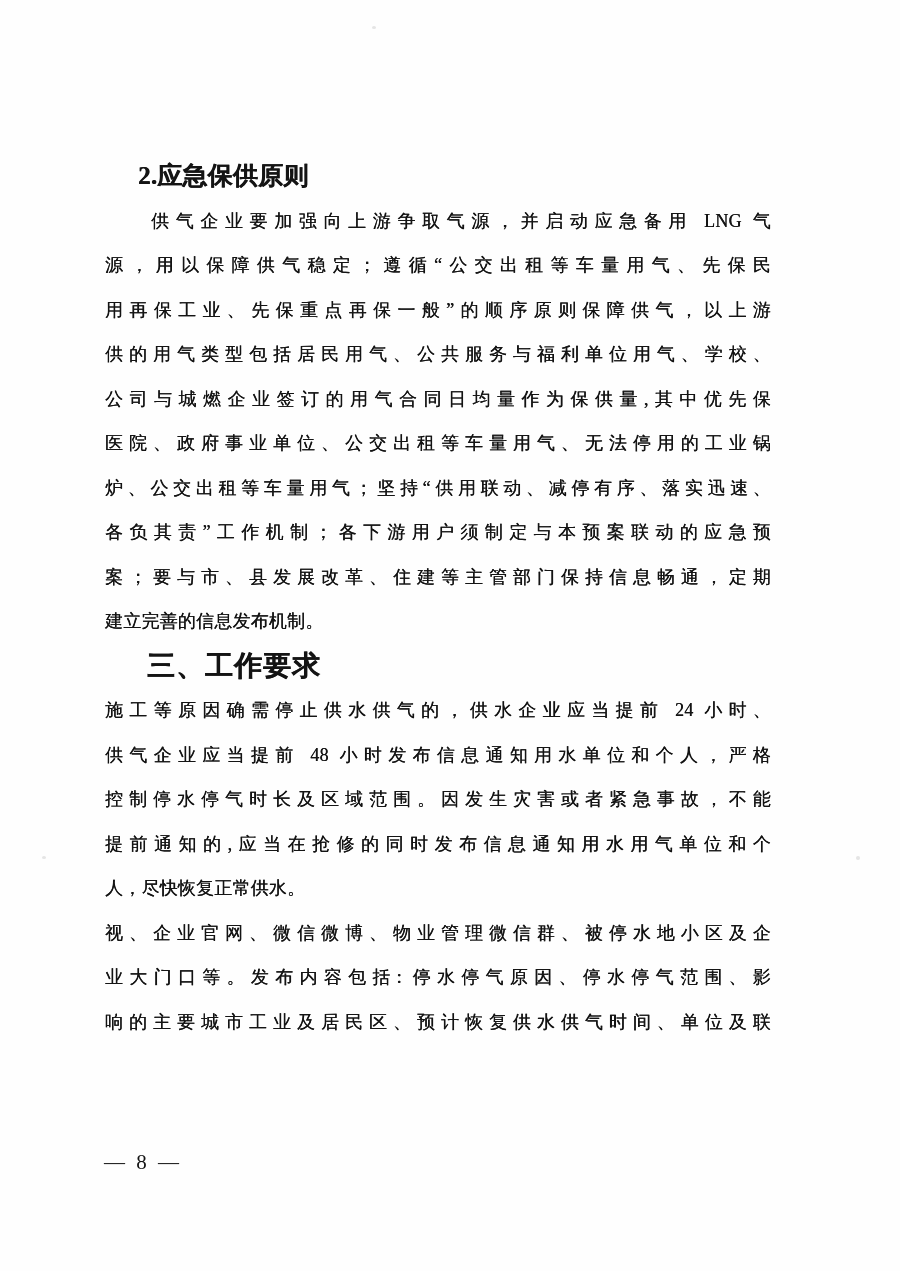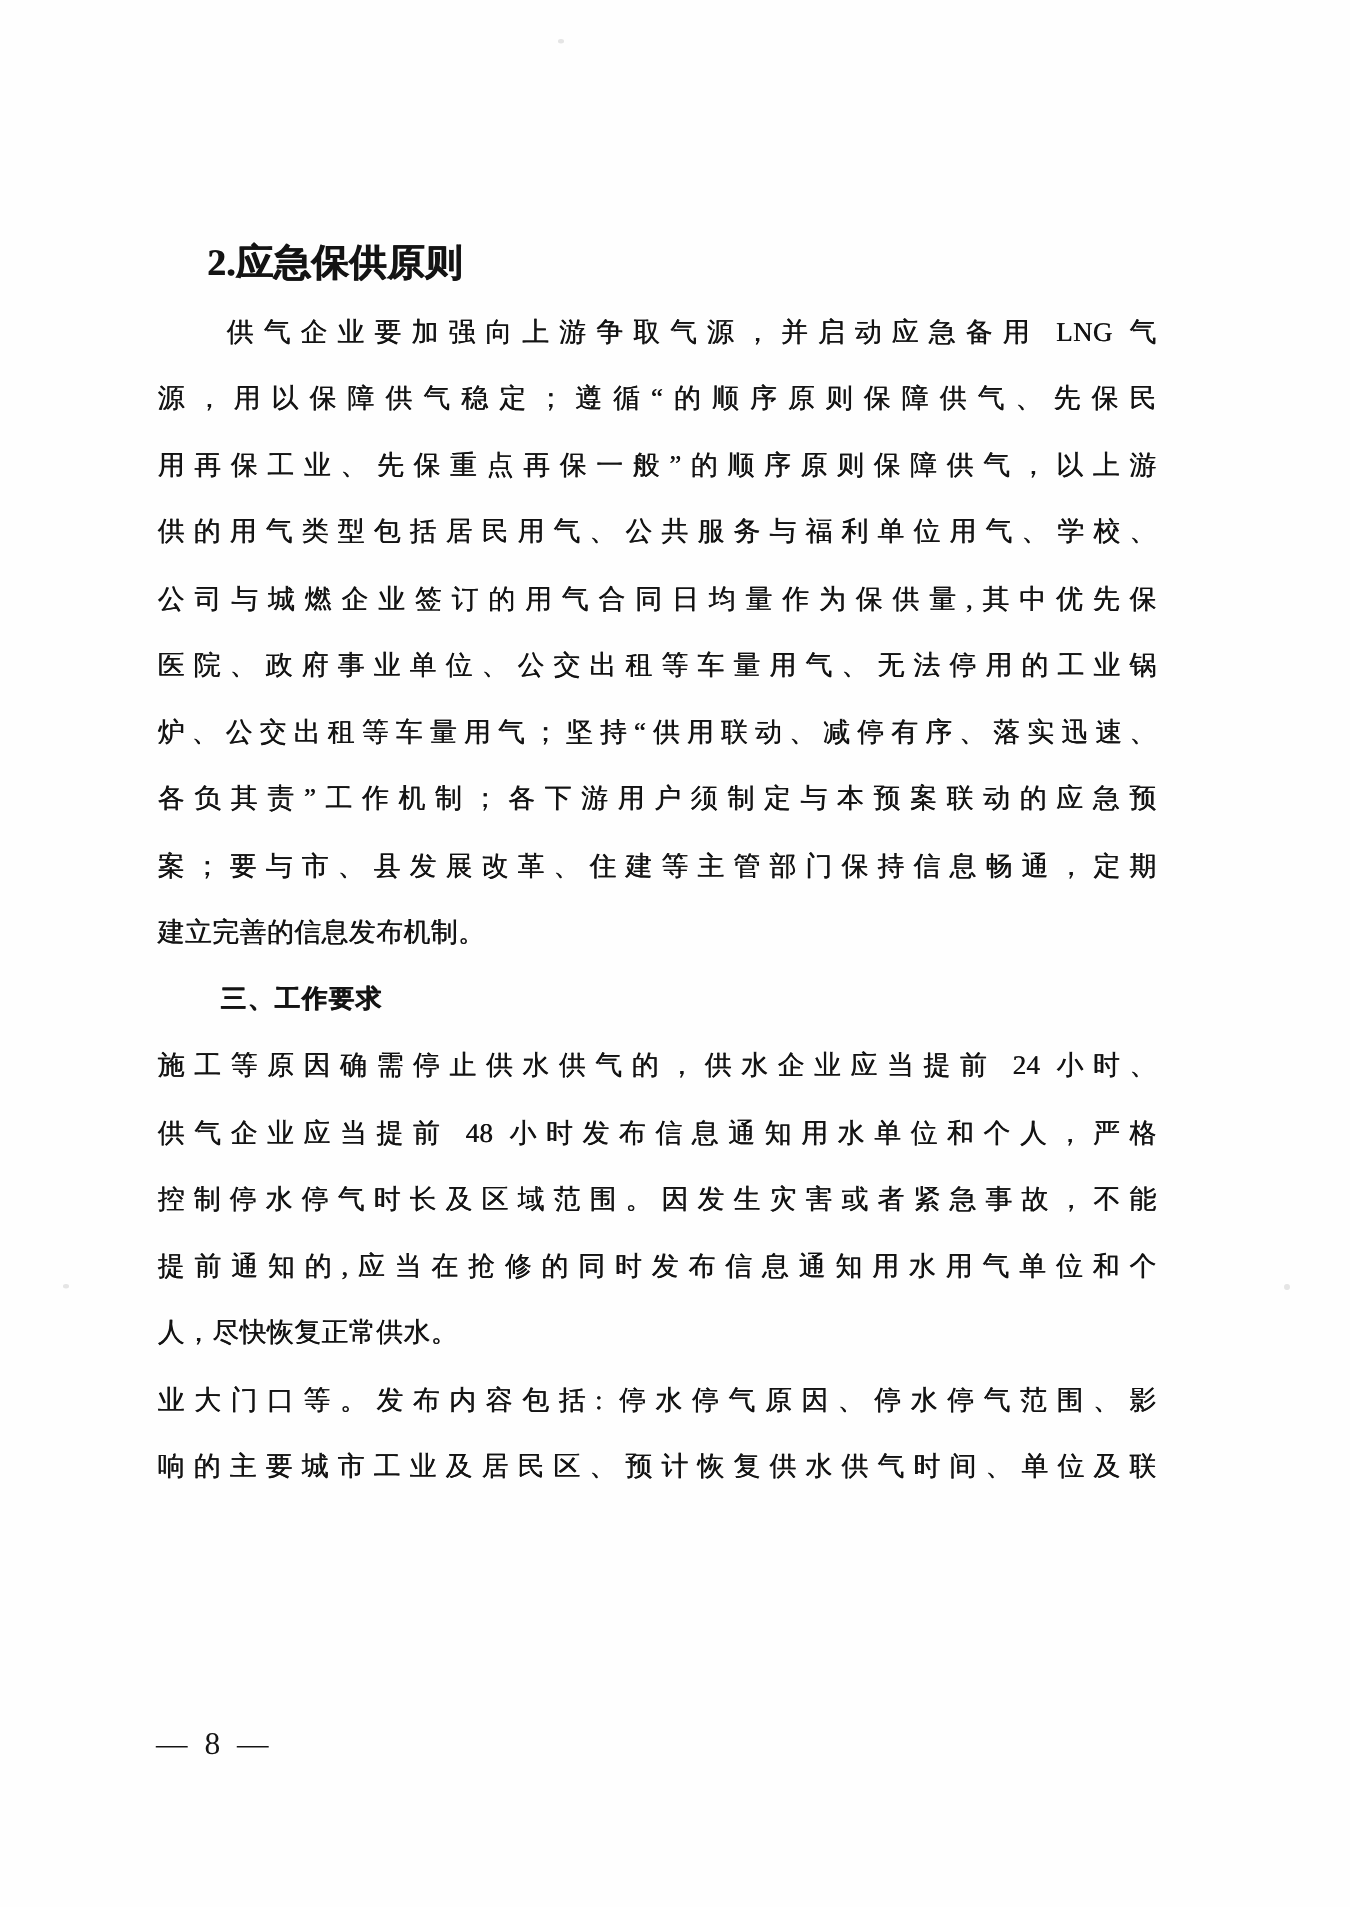--- a/index.html
+++ b/index.html
@@ -37,21 +37,21 @@
   .line.h1 {
     font-size: 25px;
     font-weight: 700;
     text-indent: 33px;
     text-align: left;
     text-align-last: left;
     text-shadow: 0.4px 0 0 currentColor;
   }
   .line.h2 {
     font-family: Liberation Sans, sans-serif;
-    font-size: 17px;
+    font-size: 28px;
     font-weight: 700;
     text-indent: 42px;
     letter-spacing: 1px;
     text-align: right;
     text-align-last: left;
   }
   .run { font-weight: inherit; }
   .run.bold { font-weight: 700; text-shadow: 0.5px 0 0 currentColor; }
   .page-number {
     position: absolute;
@@ -75,33 +75,34 @@
 <body>
 
 <div class="page" style="--ink: #141414; --paper: #fefefe;">
   <div class="speck s1"></div>
   <div class="speck s2"></div>
   <div class="speck s3"></div>
 
   <div class="doc-body">
       <div class="line h1 indent"><span class="run bold">2.应急保供原则</span></div>
       <div class="line body indent fill"><span class="run">供气企业要加强向上游争取气源，并启动应急备用 LNG 气</span></div>
-      <div class="line body fill"><span class="run">源，用以保障供气稳定；遵循“的顺序原则保障供气、先保民</span></div>
+      <div class="line body fill"><span class="run">源，用以保障供气稳定；遵循“公交出租等车量用气、先保民</span></div>
       <div class="line body fill"><span class="run">用再保工业、先保重点再保一般”的顺序原则保障供气，以上游</span></div>
       <div class="line body fill"><span class="run">供的用气类型包括居民用气、公共服务与福利单位用气、学校、</span></div>
       <div class="line body fill"><span class="run">公司与城燃企业签订的用气合同日均量作为保供量,其中优先保</span></div>
       <div class="line body fill"><span class="run">医院、政府事业单位、公交出租等车量用气、无法停用的工业锅</span></div>
       <div class="line body fill"><span class="run">炉、公交出租等车量用气；坚持“供用联动、减停有序、落实迅速、</span></div>
       <div class="line body fill"><span class="run">各负其责”工作机制；各下游用户须制定与本预案联动的应急预</span></div>
       <div class="line body fill"><span class="run">案；要与市、县发展改革、住建等主管部门保持信息畅通，定期</span></div>
       <div class="line body"><span class="run">建立完善的信息发布机制。</span></div>
       <div class="line h2 indent"><span class="run bold">三、工作要求</span></div>
       <div class="line body fill"><span class="run">施工等原因确需停止供水供气的，供水企业应当提前 24 小时、</span></div>
       <div class="line body fill"><span class="run">供气企业应当提前 48 小时发布信息通知用水单位和个人，严格</span></div>
       <div class="line body fill"><span class="run">控制停水停气时长及区域范围。因发生灾害或者紧急事故，不能</span></div>
       <div class="line body fill"><span class="run">提前通知的,应当在抢修的同时发布信息通知用水用气单位和个</span></div>
       <div class="line body"><span class="run">人，尽快恢复正常供水。</span></div>
+      <div class="line body fill"><span class="run">视、企业官网、微信微博、物业管理微信群、被停水地小区及企</span></div>
       <div class="line body fill"><span class="run">业大门口等。发布内容包括: 停水停气原因、停水停气范围、影</span></div>
       <div class="line body fill"><span class="run">响的主要城市工业及居民区、预计恢复供水供气时间、单位及联</span></div>
     </div>
 
   <div class="page-number">— 8 —</div>
 </div>
 
 </body></html>

